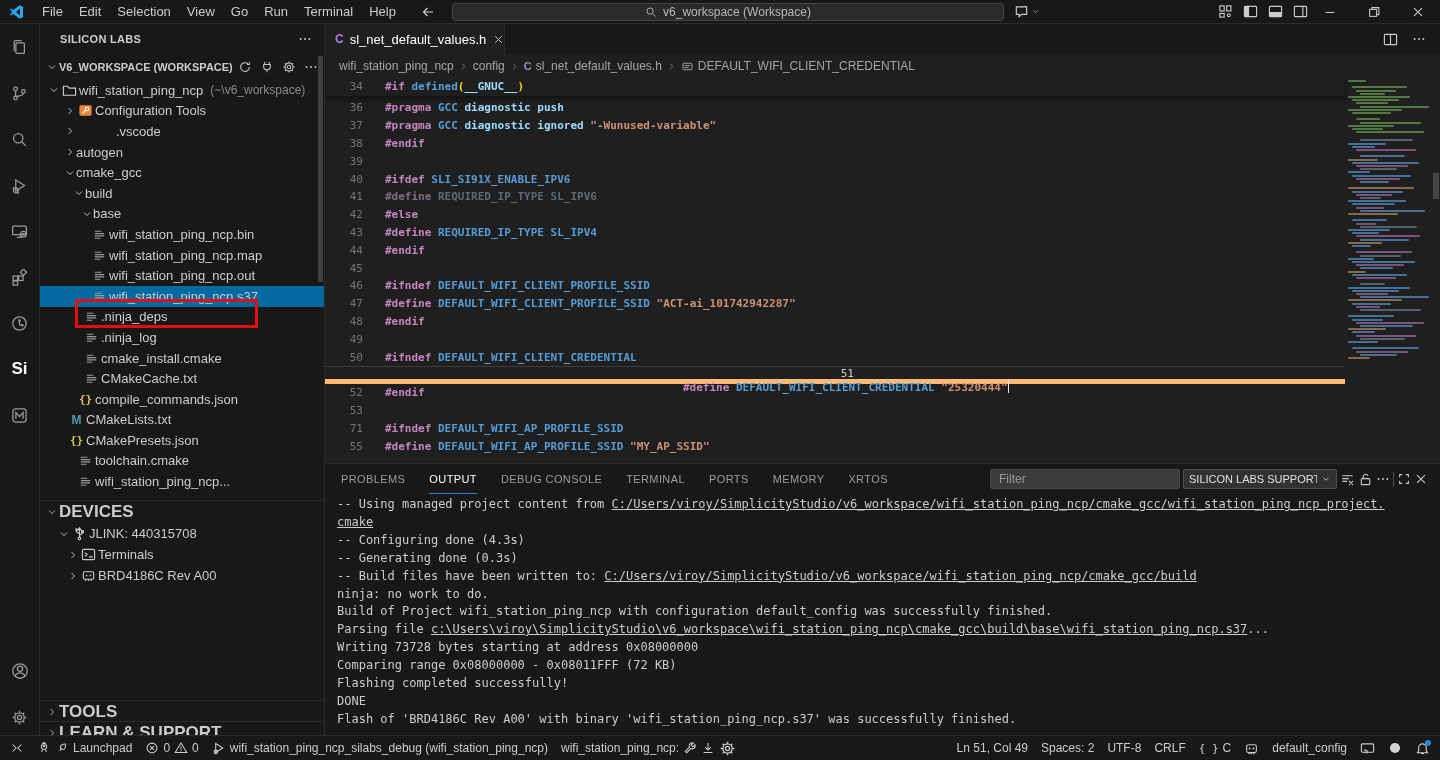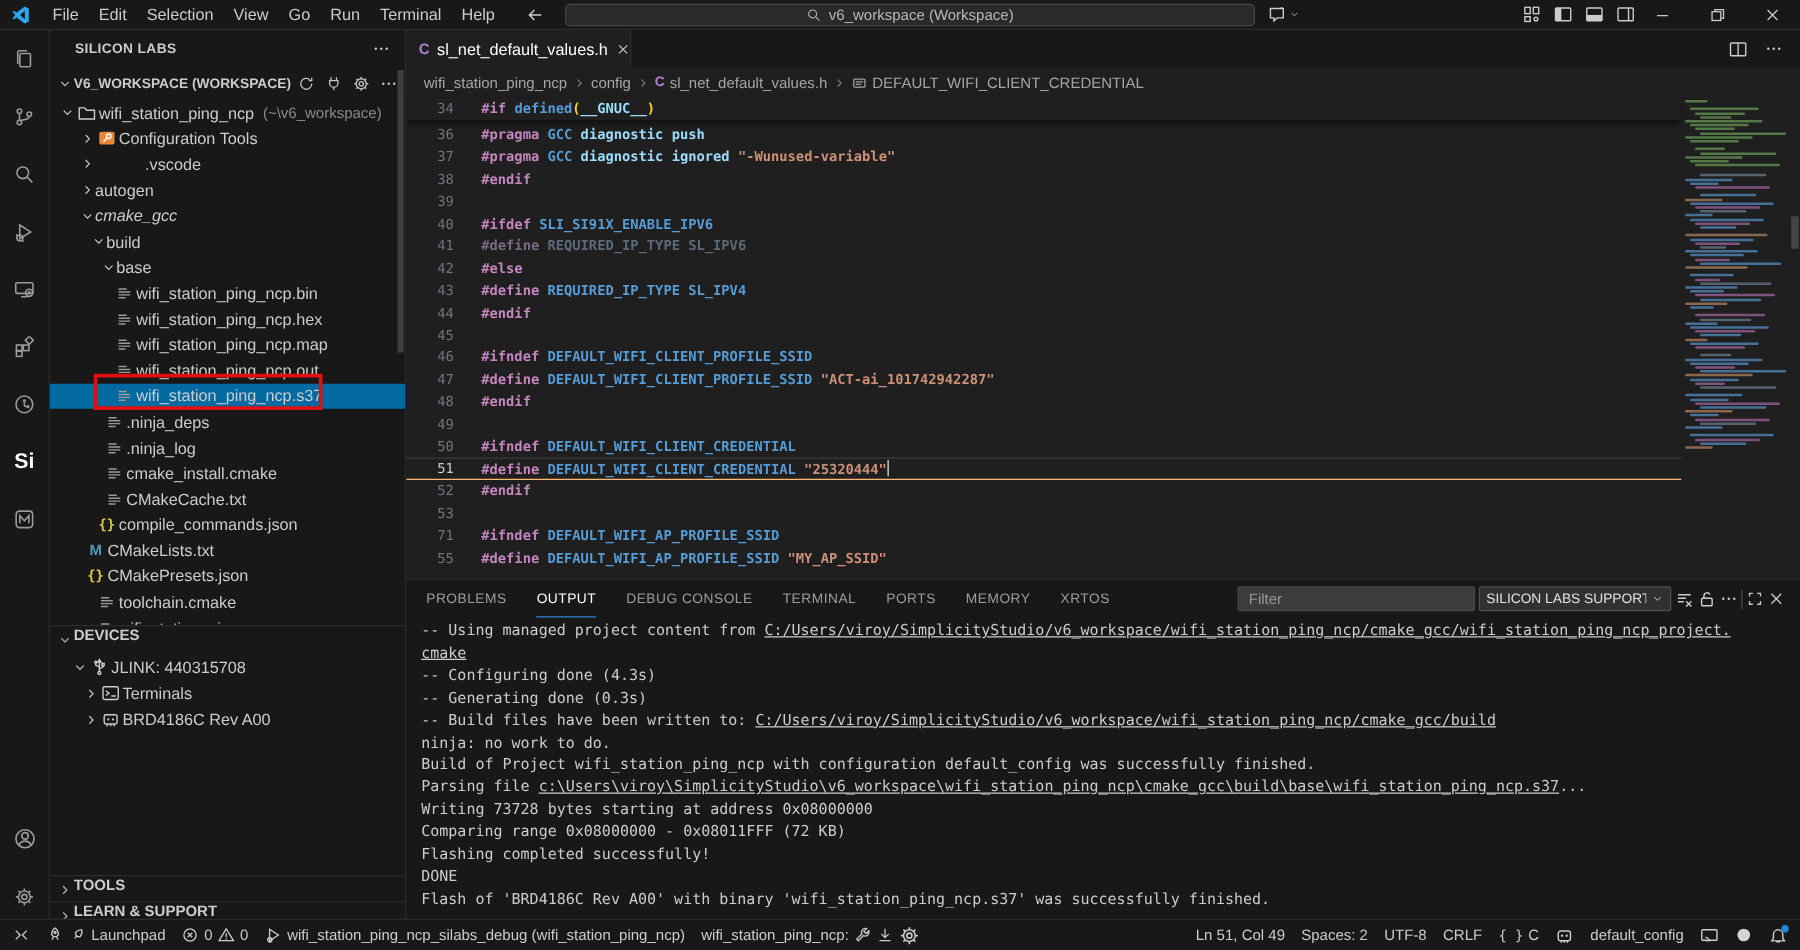--- a/index.html
+++ b/index.html
@@ -44,21 +44,21 @@
   #tree { position:absolute; top:56px; left:0; right:0; height:420px; overflow:hidden; }
   .trow { height:20.6px; display:flex; align-items:center; white-space:nowrap; color:#cccccc; }
   .trow.sel { background:#0369a1; }
   .chev { width:15px; color:#bdbdbd; display:inline-flex; }
   .ticon { width:19px; display:inline-flex; }
   .tdesc { color:#8a8a8a; margin-left:7px; font-size:12px; }
   #tree-scrollbar { position:absolute; top:32px; right:1px; width:5px; height:226px; background:#3f3f42; }
   #annotation-box { position:absolute; left:35px; top:275px; width:183px; height:29px;
     border:3px solid #e01010; z-index:5; pointer-events:none; }
   .side-section { position:absolute; left:0; right:0; background:#181818; border-top:1px solid #2b2b2b; }
-  .sec-head { height:22px; display:flex; font-size:12px; font-weight:bold; color:#cccccc; padding-left:4px; }
+  .sec-head { height:22px; display:flex; align-items:center; font-size:17px; font-weight:bold; color:#cccccc; padding-left:4px; }
   .drow { height:21px; display:flex; align-items:center; color:#cccccc; }
 
   
   #editor-group { flex:1; display:flex; flex-direction:column; min-width:0; }
   #tabbar { height:30px; background:#181818; display:flex; align-items:stretch; }
   #tab1 { width:180px; background:#1f1f1f; border-right:1px solid #2b2b2b; display:flex; align-items:center;
     padding:0 8px 0 10px; gap:6px; font-size:13px; color:#ffffff; }
   #tab-close { margin-left:auto; color:#c5c5c5; }
   #tabbar-actions { margin-left:auto; display:flex; align-items:center; gap:14px; padding-right:14px; color:#cccccc; }
   #breadcrumbs { height:24px; background:#1f1f1f; display:flex; align-items:center; gap:4px;
@@ -66,21 +66,21 @@
   .bc-sep { color:#8a8a8a; }
   .bc-item { display:flex; align-items:center; gap:4px; }
 
   
   #editor { position:relative; flex:1; background:#1f1f1f; overflow:hidden;
     font-family:"DejaVu Sans Mono", monospace; font-size:11px; font-weight:600; }
   #sticky { position:absolute; top:0; left:0; right:95px; height:18px; background:#1f1f1f; z-index:3;
     box-shadow:0 3px 5px rgba(0,0,0,.45); display:flex; align-items:center; }
   #codelines { position:absolute; top:21px; left:0; right:95px; }
   .cline { height:17.8px; display:flex; align-items:center; position:relative; }
-  .cline.current { border-top:1px solid #3c3c3c; border-bottom:1px solid #fdba74; }
+  .cline.current { border-top:1px solid #3c3c3c; border-bottom:5px solid #fdba74;flex-direction:column; }
   .lnum { width:38px; text-align:right; color:#6e7681; flex:none; font-weight:400; }
   .lnum.cur { color:#cccccc; }
   .ltext { margin-left:22px; white-space:pre; }
   .tk-d { color:#c586c0; } .tk-k { color:#569cd6; } .tk-i { color:#9cdcfe; }
   .tk-s { color:#ce9178; } .tk-p { color:#ffd700; }
   .dimline .tk-d { color:#7e6a85; } .dimline .tk-k, .dimline .tk-i { color:#5c6b77; }
   .cursor { display:inline-block; width:1.5px; height:13px; background:#e6e6e6; vertical-align:-2px; }
   #minimap { position:absolute; top:0; right:9px; width:86px; height:260px; }
   .mstripe { position:absolute; height:2.1px; border-radius:1px; }
   #editor-scroll-thumb { position:absolute; right:1px; top:95px; width:6px; height:26px; background:#454545; }
@@ -398,21 +398,21 @@
           <span>.vscode</span>
         </div>
         <div class="trow" style="padding-left: 24px;">
           <span class="ico">
             <svg width="12" height="12" viewBox="0 0 16 16">
               <path d="M6 4l4 4-4 4"></path>
             </svg>
           </span>
           <span>autogen</span>
         </div>
-        <div class="trow" style="padding-left: 24px; font-style: italic;">
+        <div class="trow" style="padding-left: 24px;">
           <span class="ico">
             <svg width="12" height="12" viewBox="0 0 16 16">
               <path d="M4 6l4 4 4-4"></path>
             </svg>
           </span>
           <span>cmake_gcc</span>
         </div>
         <div class="trow" style="padding-left: 33px;">
           <span class="ico">
             <svg width="12" height="12" viewBox="0 0 16 16">
@@ -429,28 +429,20 @@
           </span>
           <span>base</span>
         </div>
         <div class="trow" style="padding-left: 50px;">
           <span class="ico ticon">
             <svg width="15" height="15" viewBox="0 0 16 16">
               <path d="M3 4.5h7M3 7h10M3 9.5h10M3 12h6" stroke="#9a9a9a"></path>
             </svg>
           </span>
           <span>wifi_station_ping_ncp.bin</span>
-        </div>
-        <div class="trow" style="padding-left: 50px;">
-          <span class="ico ticon">
-            <svg width="15" height="15" viewBox="0 0 16 16">
-              <path d="M3 4.5h7M3 7h10M3 9.5h10M3 12h6" stroke="#9a9a9a"></path>
-            </svg>
-          </span>
-          <span>wifi_station_ping_ncp.hex</span>
         </div>
         <div class="trow" style="padding-left: 50px;">
           <span class="ico ticon">
             <svg width="15" height="15" viewBox="0 0 16 16">
               <path d="M3 4.5h7M3 7h10M3 9.5h10M3 12h6" stroke="#9a9a9a"></path>
             </svg>
           </span>
           <span>wifi_station_ping_ncp.map</span>
         </div>
         <div class="trow" style="padding-left: 50px;">

